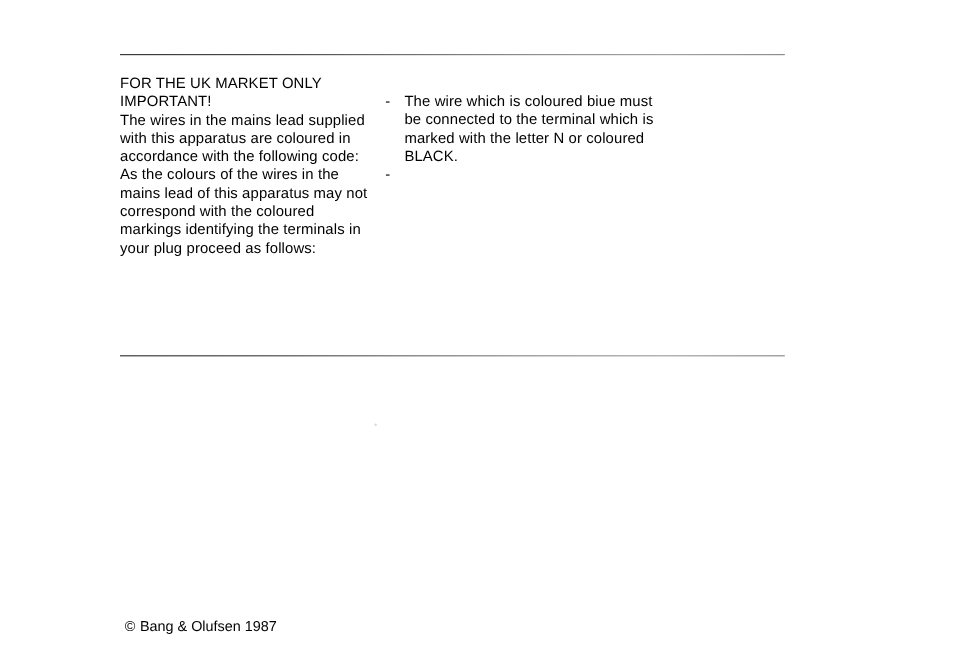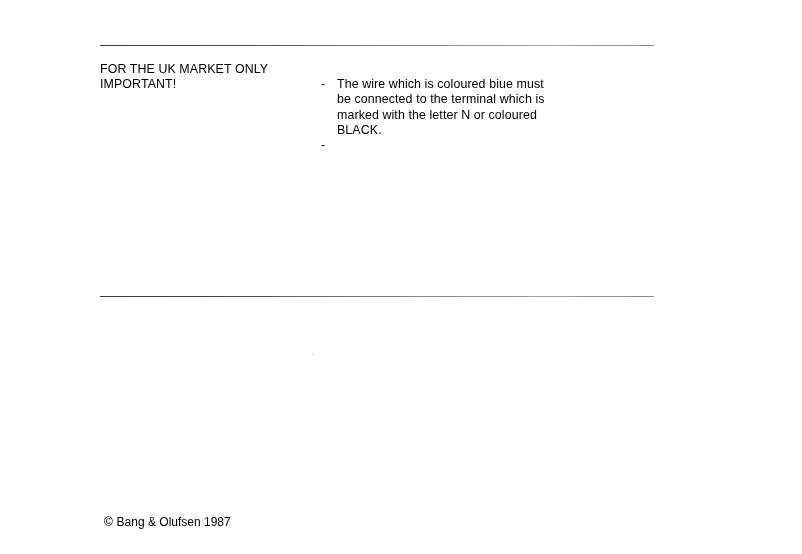--- a/index.html
+++ b/index.html
@@ -101,23 +101,25 @@
 
 <div class="page">
 
   <div class="rule rule-top"></div>
 
   <div class="col col-left">
 
     <p class="para">
       <span class="line">FOR THE UK MARKET ONLY</span><br>
       <span class="line">IMPORTANT!</span><br>
+      <span class="line">The wires in the mains lead supplied with this apparatus are coloured in accordance with the following code:</span>
     </p>
 
 
+    <p class="para">As the colours of the wires in the mains lead of this apparatus may not correspond with the coloured markings identifying the terminals in your plug proceed as follows:</p>
 
   </div>
 
   <div class="col col-right">
 
     <ul class="dash-list">
       <li>
         <span class="dash">-</span>
         <span>The wire which is coloured biue must be connected to the terminal which is marked with the letter N or coloured BLACK.</span>
       </li>

